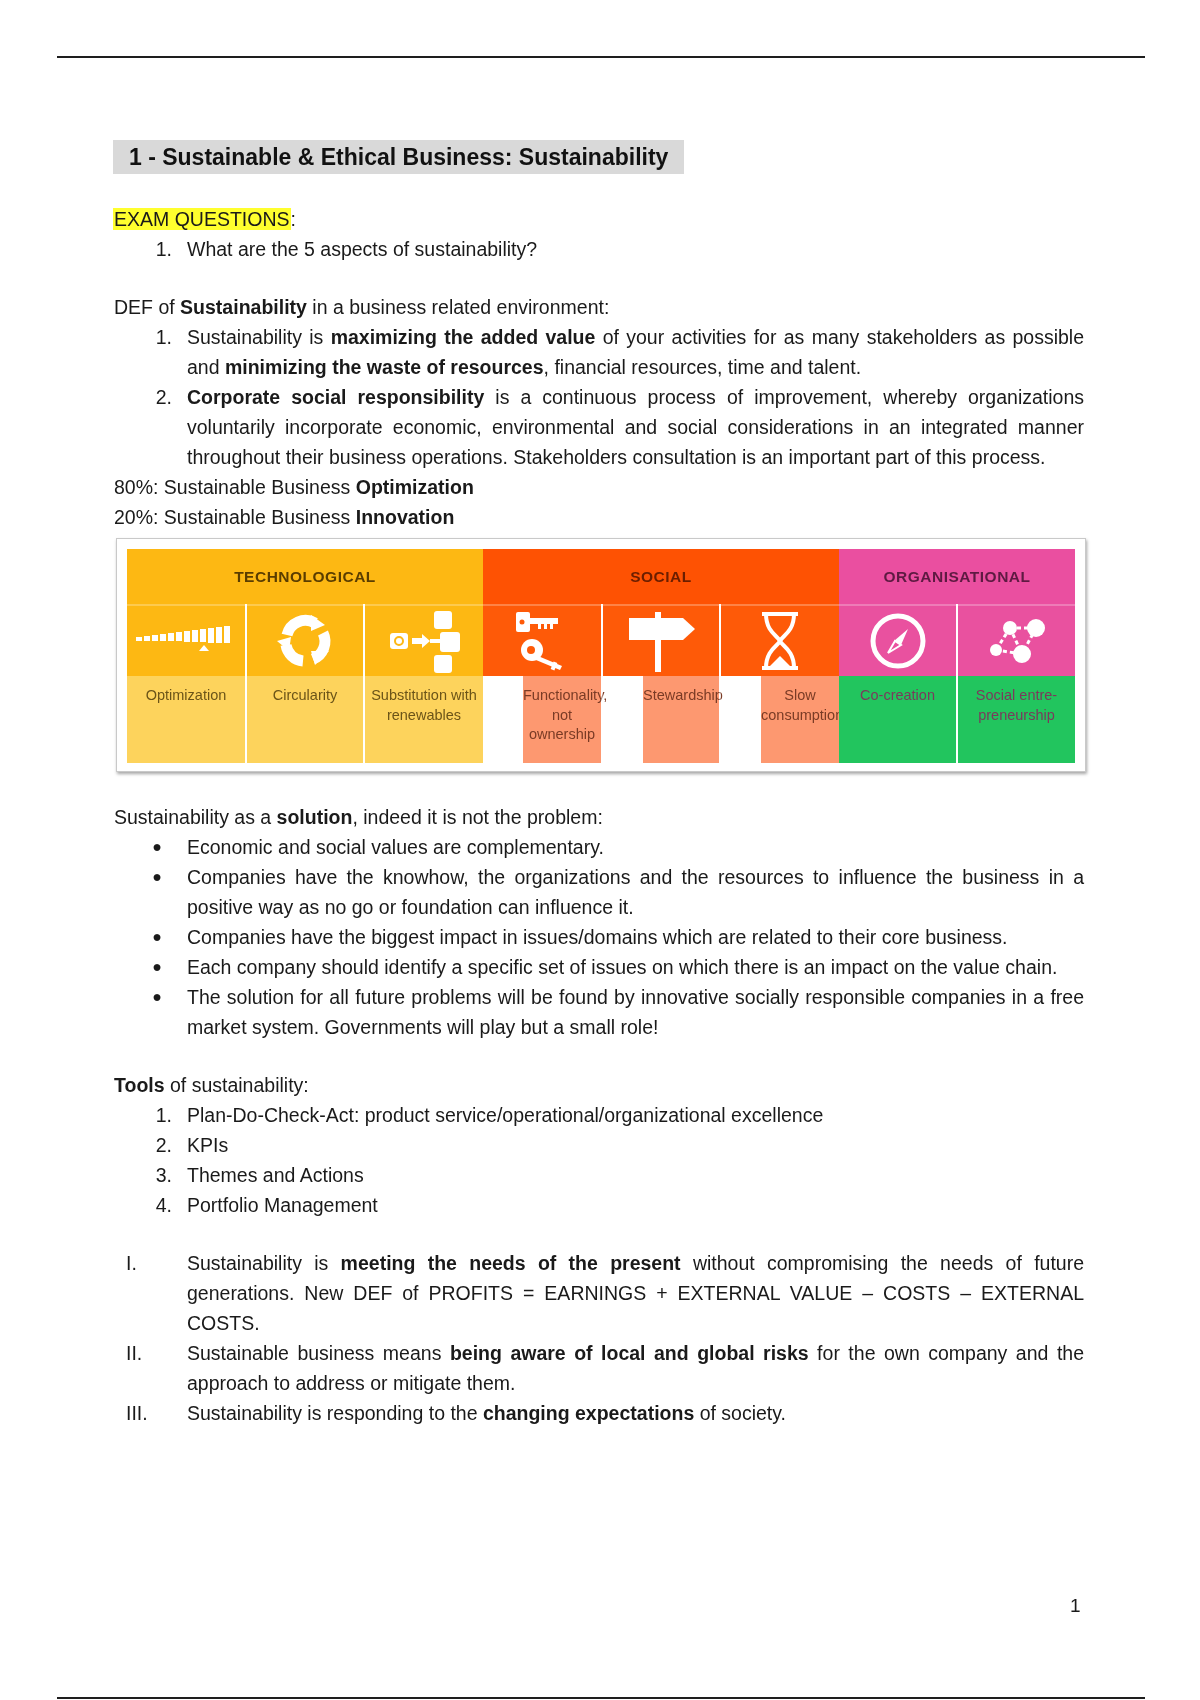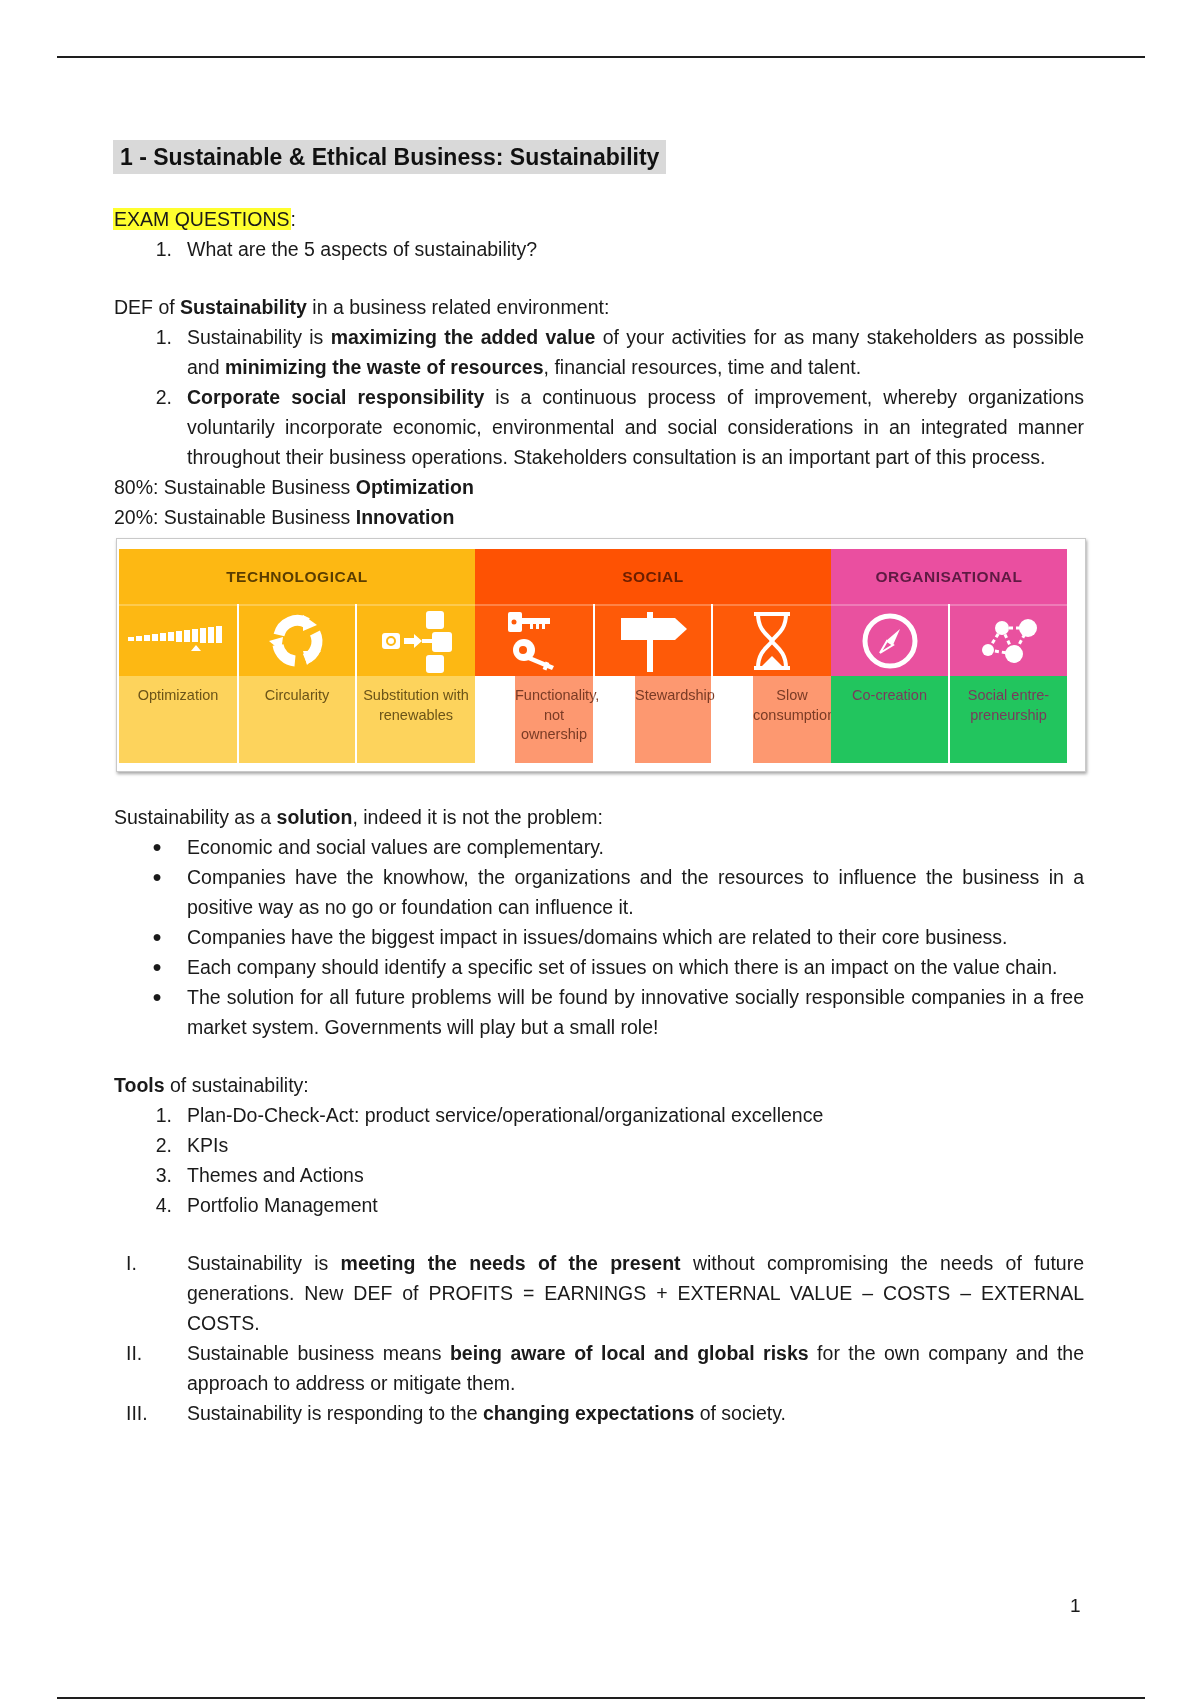--- a/index.html
+++ b/index.html
@@ -10,38 +10,38 @@
   }
   .rule { position: absolute; left: 57px; width: 1088px; height: 2px; background: #1e1e1e; }
   .rule.top { top: 56px; }
   .rule.bottom { top: 1697px; }
 
   .page { position: absolute; left: 114px; top: 140px; width: 970px; font-size: 19.5px; line-height: 30px; }
   .page b { font-weight: bold; text-align: right; }
 
   .title {
     display: inline-block; background: #d9d9d9; font-weight: bold; font-size: 23px;
-    line-height: 34px; padding: 0 7px; margin-left: -1px; color: #111;
+    line-height: 34px; padding: 0 16px; margin-left: -1px; color: #111;
   }
   .hl { background: #ffff2e; padding: 0 1px; margin-left: -1px; }
   .p { margin: 0; }
   .gap-md { height: 28px; }
 
   ol, ul { margin: 0; padding: 0; list-style: none; }
   .li { position: relative; padding-left: 73px; text-align: justify; }
   .li .marker { position: absolute; left: 0; width: 58px; text-align: right; }
   .li.roman .marker { width: 38px; text-align: left; left: 12px; }
   .li.bullet .marker { left: 38px; width: 10px; text-align: center; font-size: 16px; }
 
   
   .diagram {
     position: relative; margin: 6px 0 0 2px; width: 968px; height: 232px;
     border: 1px solid #c9c9c9; box-shadow: 1px 2px 3px rgba(0,0,0,0.35); background: #fff;
   }
-  .diagram .inner { position: absolute; left: 2px; top: 10px; width: 948px; height: 214px; display: flex; }
+  .diagram .inner { position: absolute; left: 10px; top: 10px; width: 948px; height: 214px; display: flex; }
   .group { display: flex; flex-direction: column; }
   .group .ghead {
     height: 55px; display: flex; align-items: center; justify-content: center;
     font-weight: bold; font-size: 15.5px; letter-spacing: 0.5px;
   }
   .group .cols { display: flex; flex: 1; }
   .col { display: flex; flex-direction: column; border-left: 2px solid rgba(255,255,255,0.35); }
   .col:first-child { border-left: none; }
   .col .icon {
     height: 70px; display: flex; align-items: center; justify-content: center;

